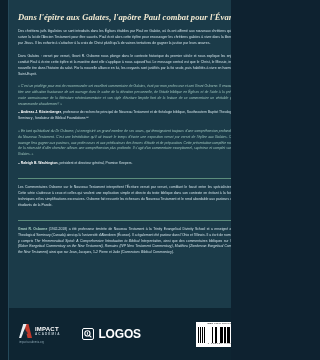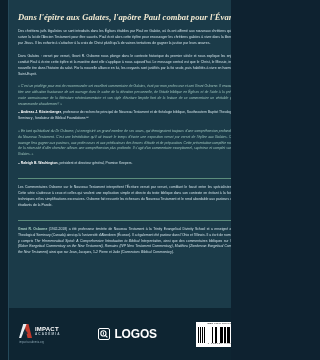--- a/index.html
+++ b/index.html
@@ -94,21 +94,21 @@
     margin-top: auto;
     height: 52px;
     flex: 0 0 52px;
     background: #0e2532;
     margin-left: -9px;
     margin-right: -9px;
     display: flex;
     align-items: center;
     padding: 8px 10px;
     box-sizing: border-box;
-    gap: 26px;
+    gap: 10px;
   }
   .impact {
     display: flex;
     flex-direction: column;
     align-items: flex-start;
     flex: 0 0 auto;
   }
   .impact-row {
     display: flex;
     align-items: center;

